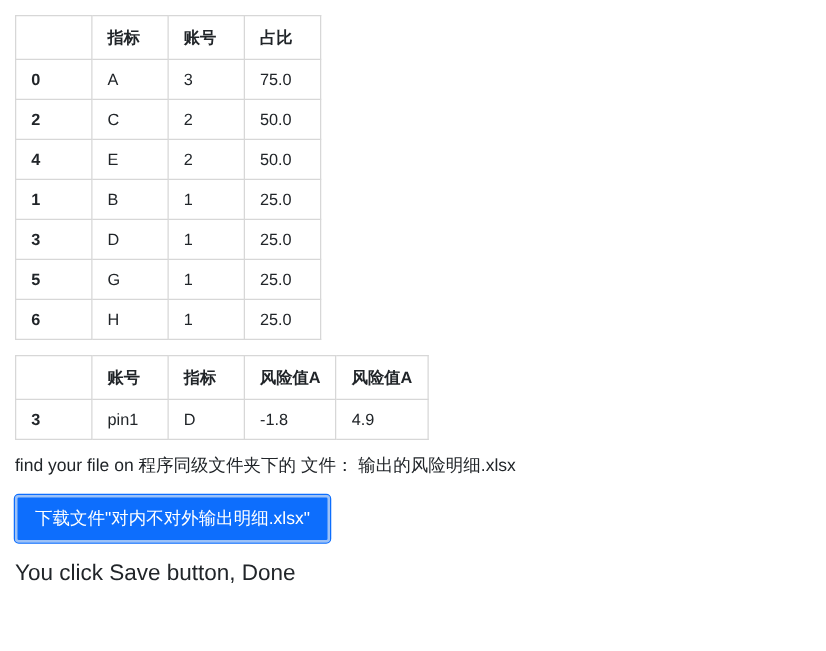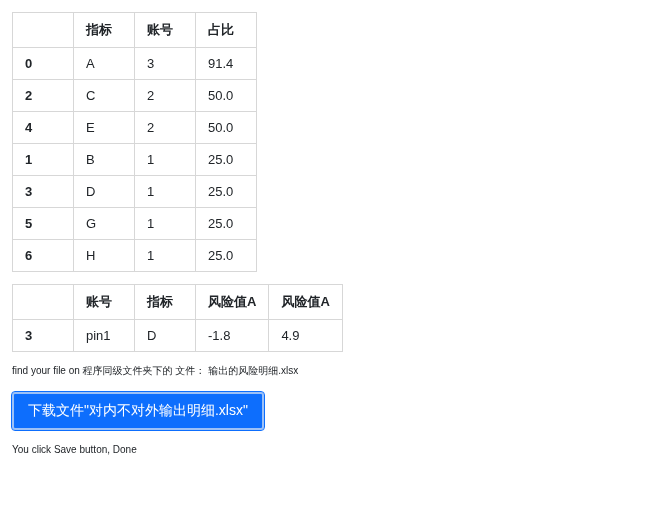--- a/index.html
+++ b/index.html
@@ -30,38 +30,38 @@
   table.dataframe thead th {
     font-weight: 600;
     background: #fff;
     border-bottom: 1px solid #d7d7d7;
   }
   table.dataframe tbody th {
     font-weight: 600;
     background: #fff;
   }
   .msg {
-    font-size: 10px;
+    font-size: 14px;
     margin: 10px 0 14px 0;
     color: #212529;
   }
   .download-btn {
     display: inline-block;
     background: #0d6efd;
     color: #fff;
     border: 2px solid #9cc1f7;
     outline: 1px solid #0d6efd;
     padding: 8px 14px;
     font-size: 14px;
     border-radius: 3px;
     cursor: pointer;
     font-family: inherit;
   }
   .msg2 {
-    font-size: 10px;
+    font-size: 18px;
     margin-top: 14px;
     color: #212529;
   }
   th.corner {
     border-top: none;
     border-left: none;
     background: #fff;
   }
 </style>
 </head>
@@ -77,21 +77,21 @@
       <th>指标</th>
       <th>账号</th>
       <th>占比</th>
     </tr>
   </thead>
   <tbody>
     <tr>
       <th>0</th>
       <td>A</td>
       <td>3</td>
-      <td>91.4</td>
+      <td>75.0</td>
     </tr>
     <tr>
       <th>2</th>
       <td>C</td>
       <td>2</td>
       <td>50.0</td>
     </tr>
     <tr>
       <th>4</th>
       <td>E</td>

